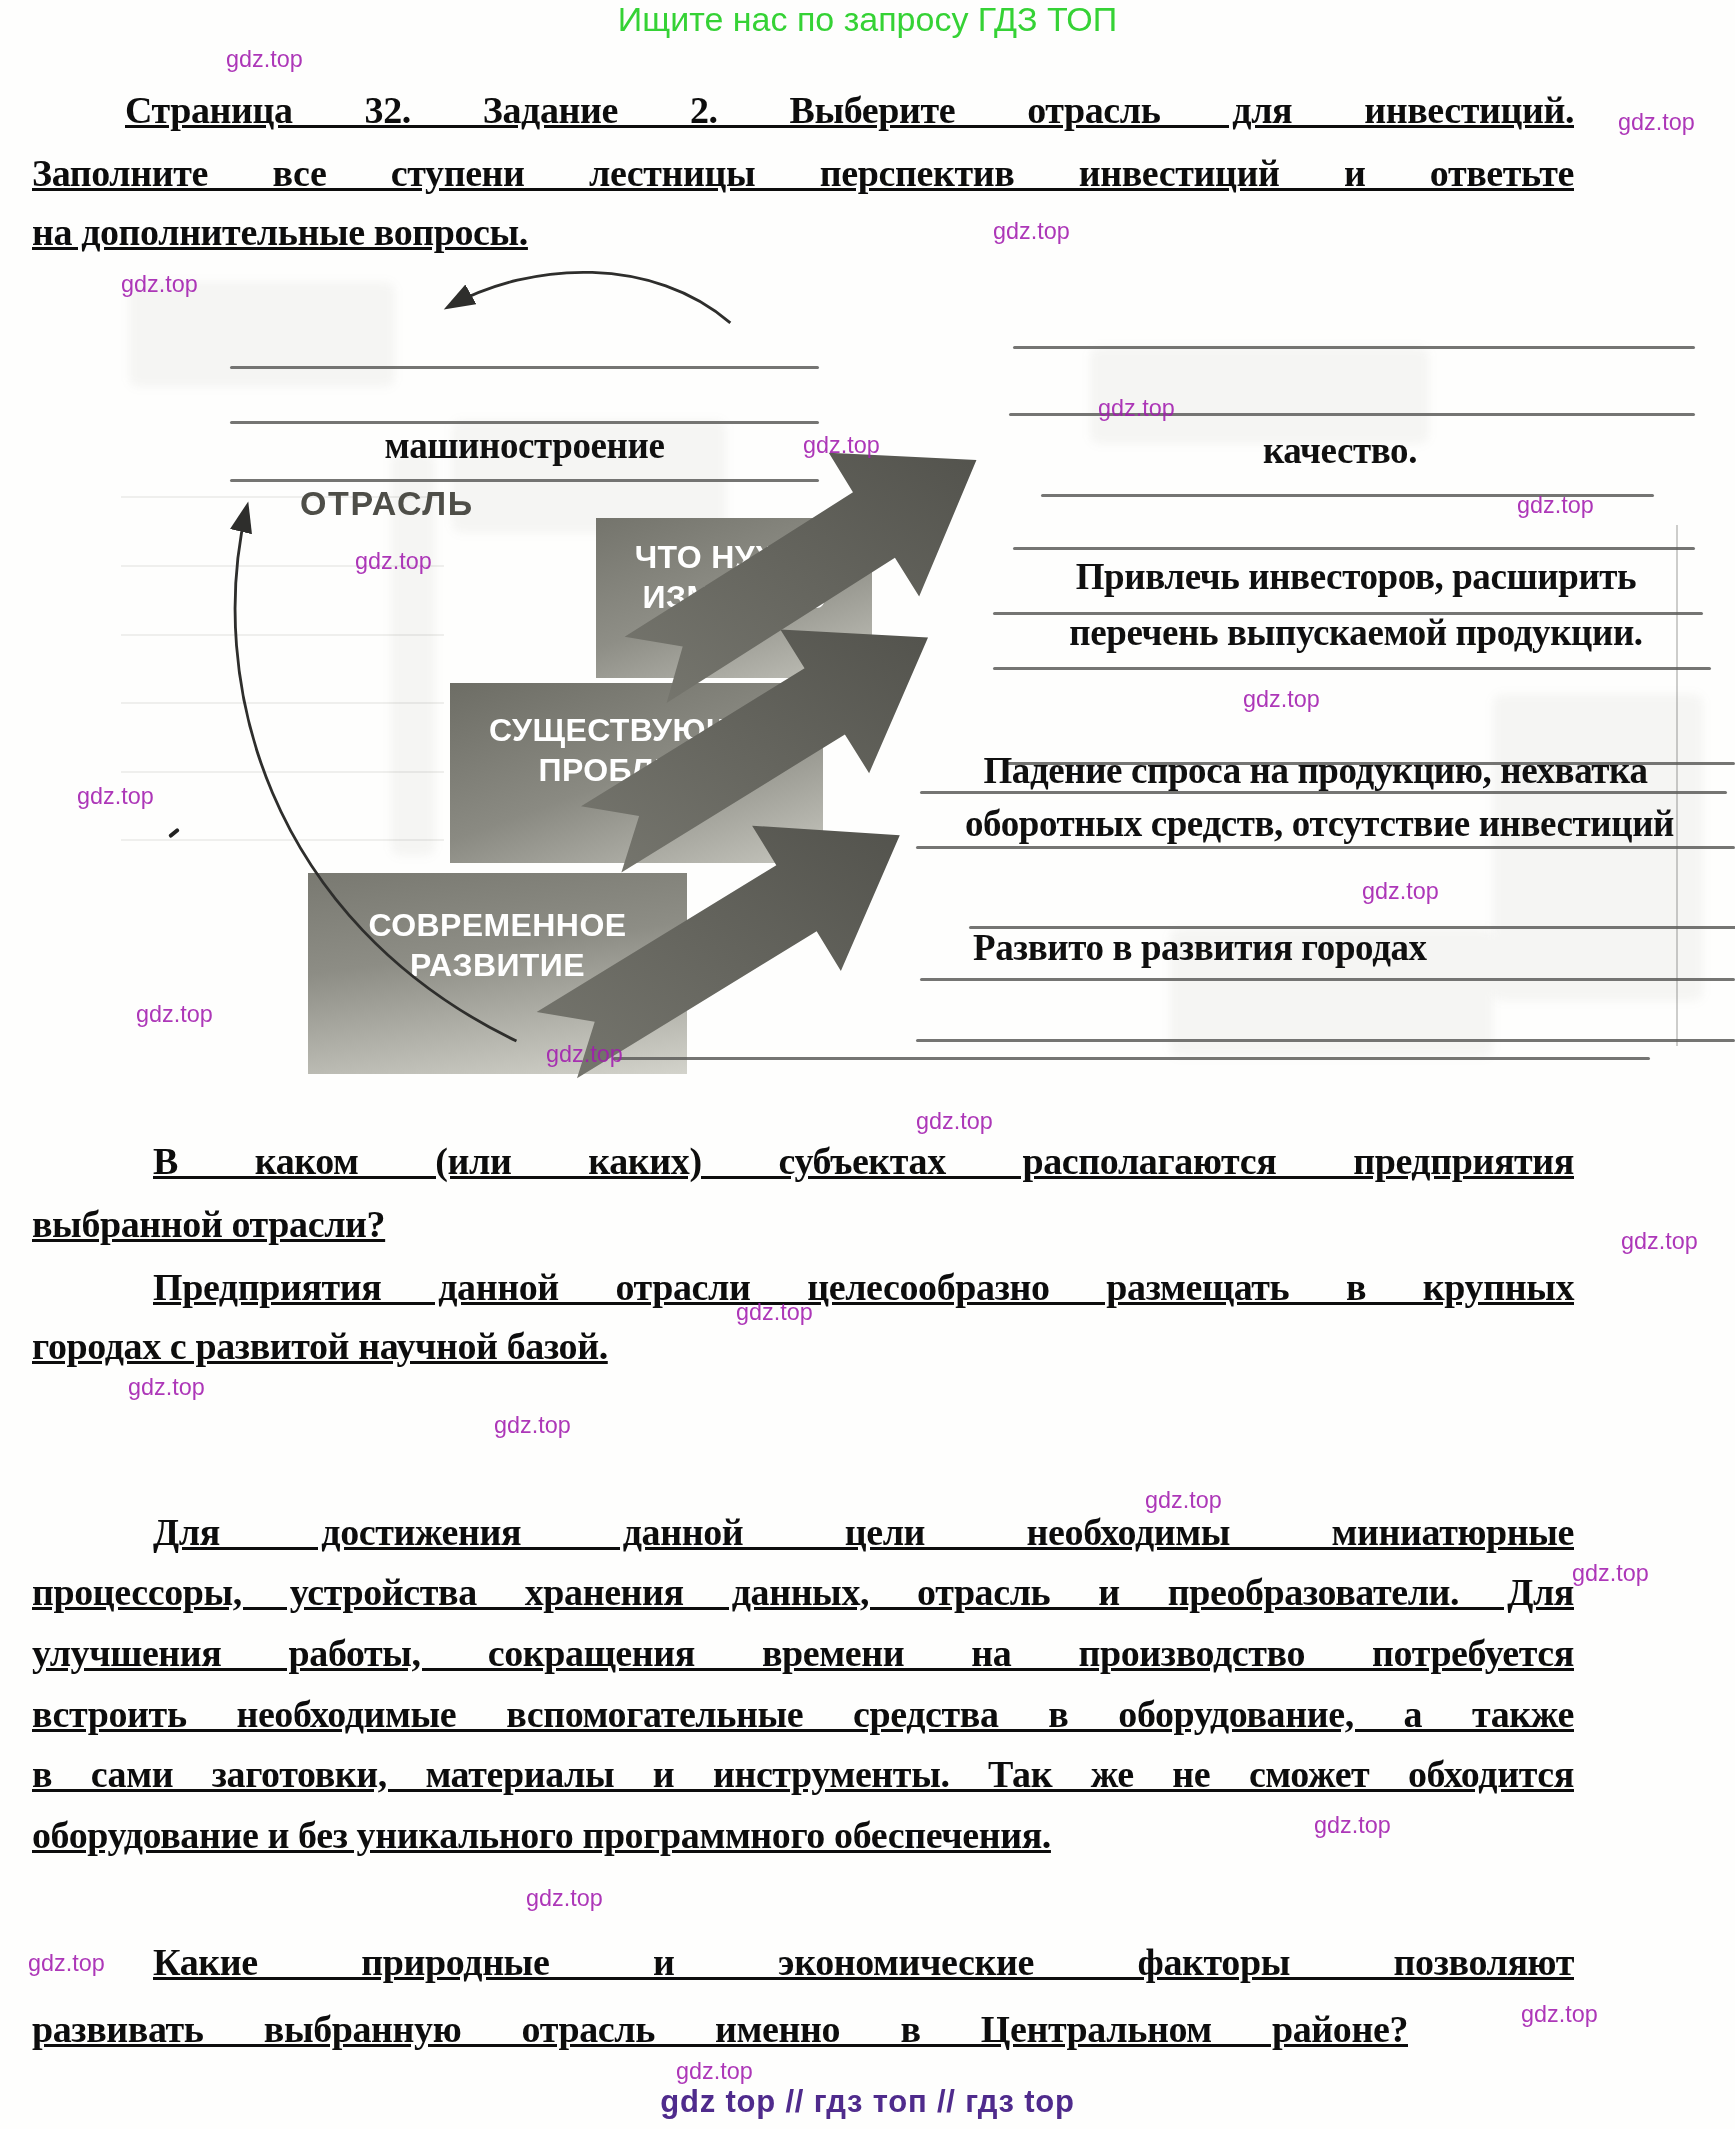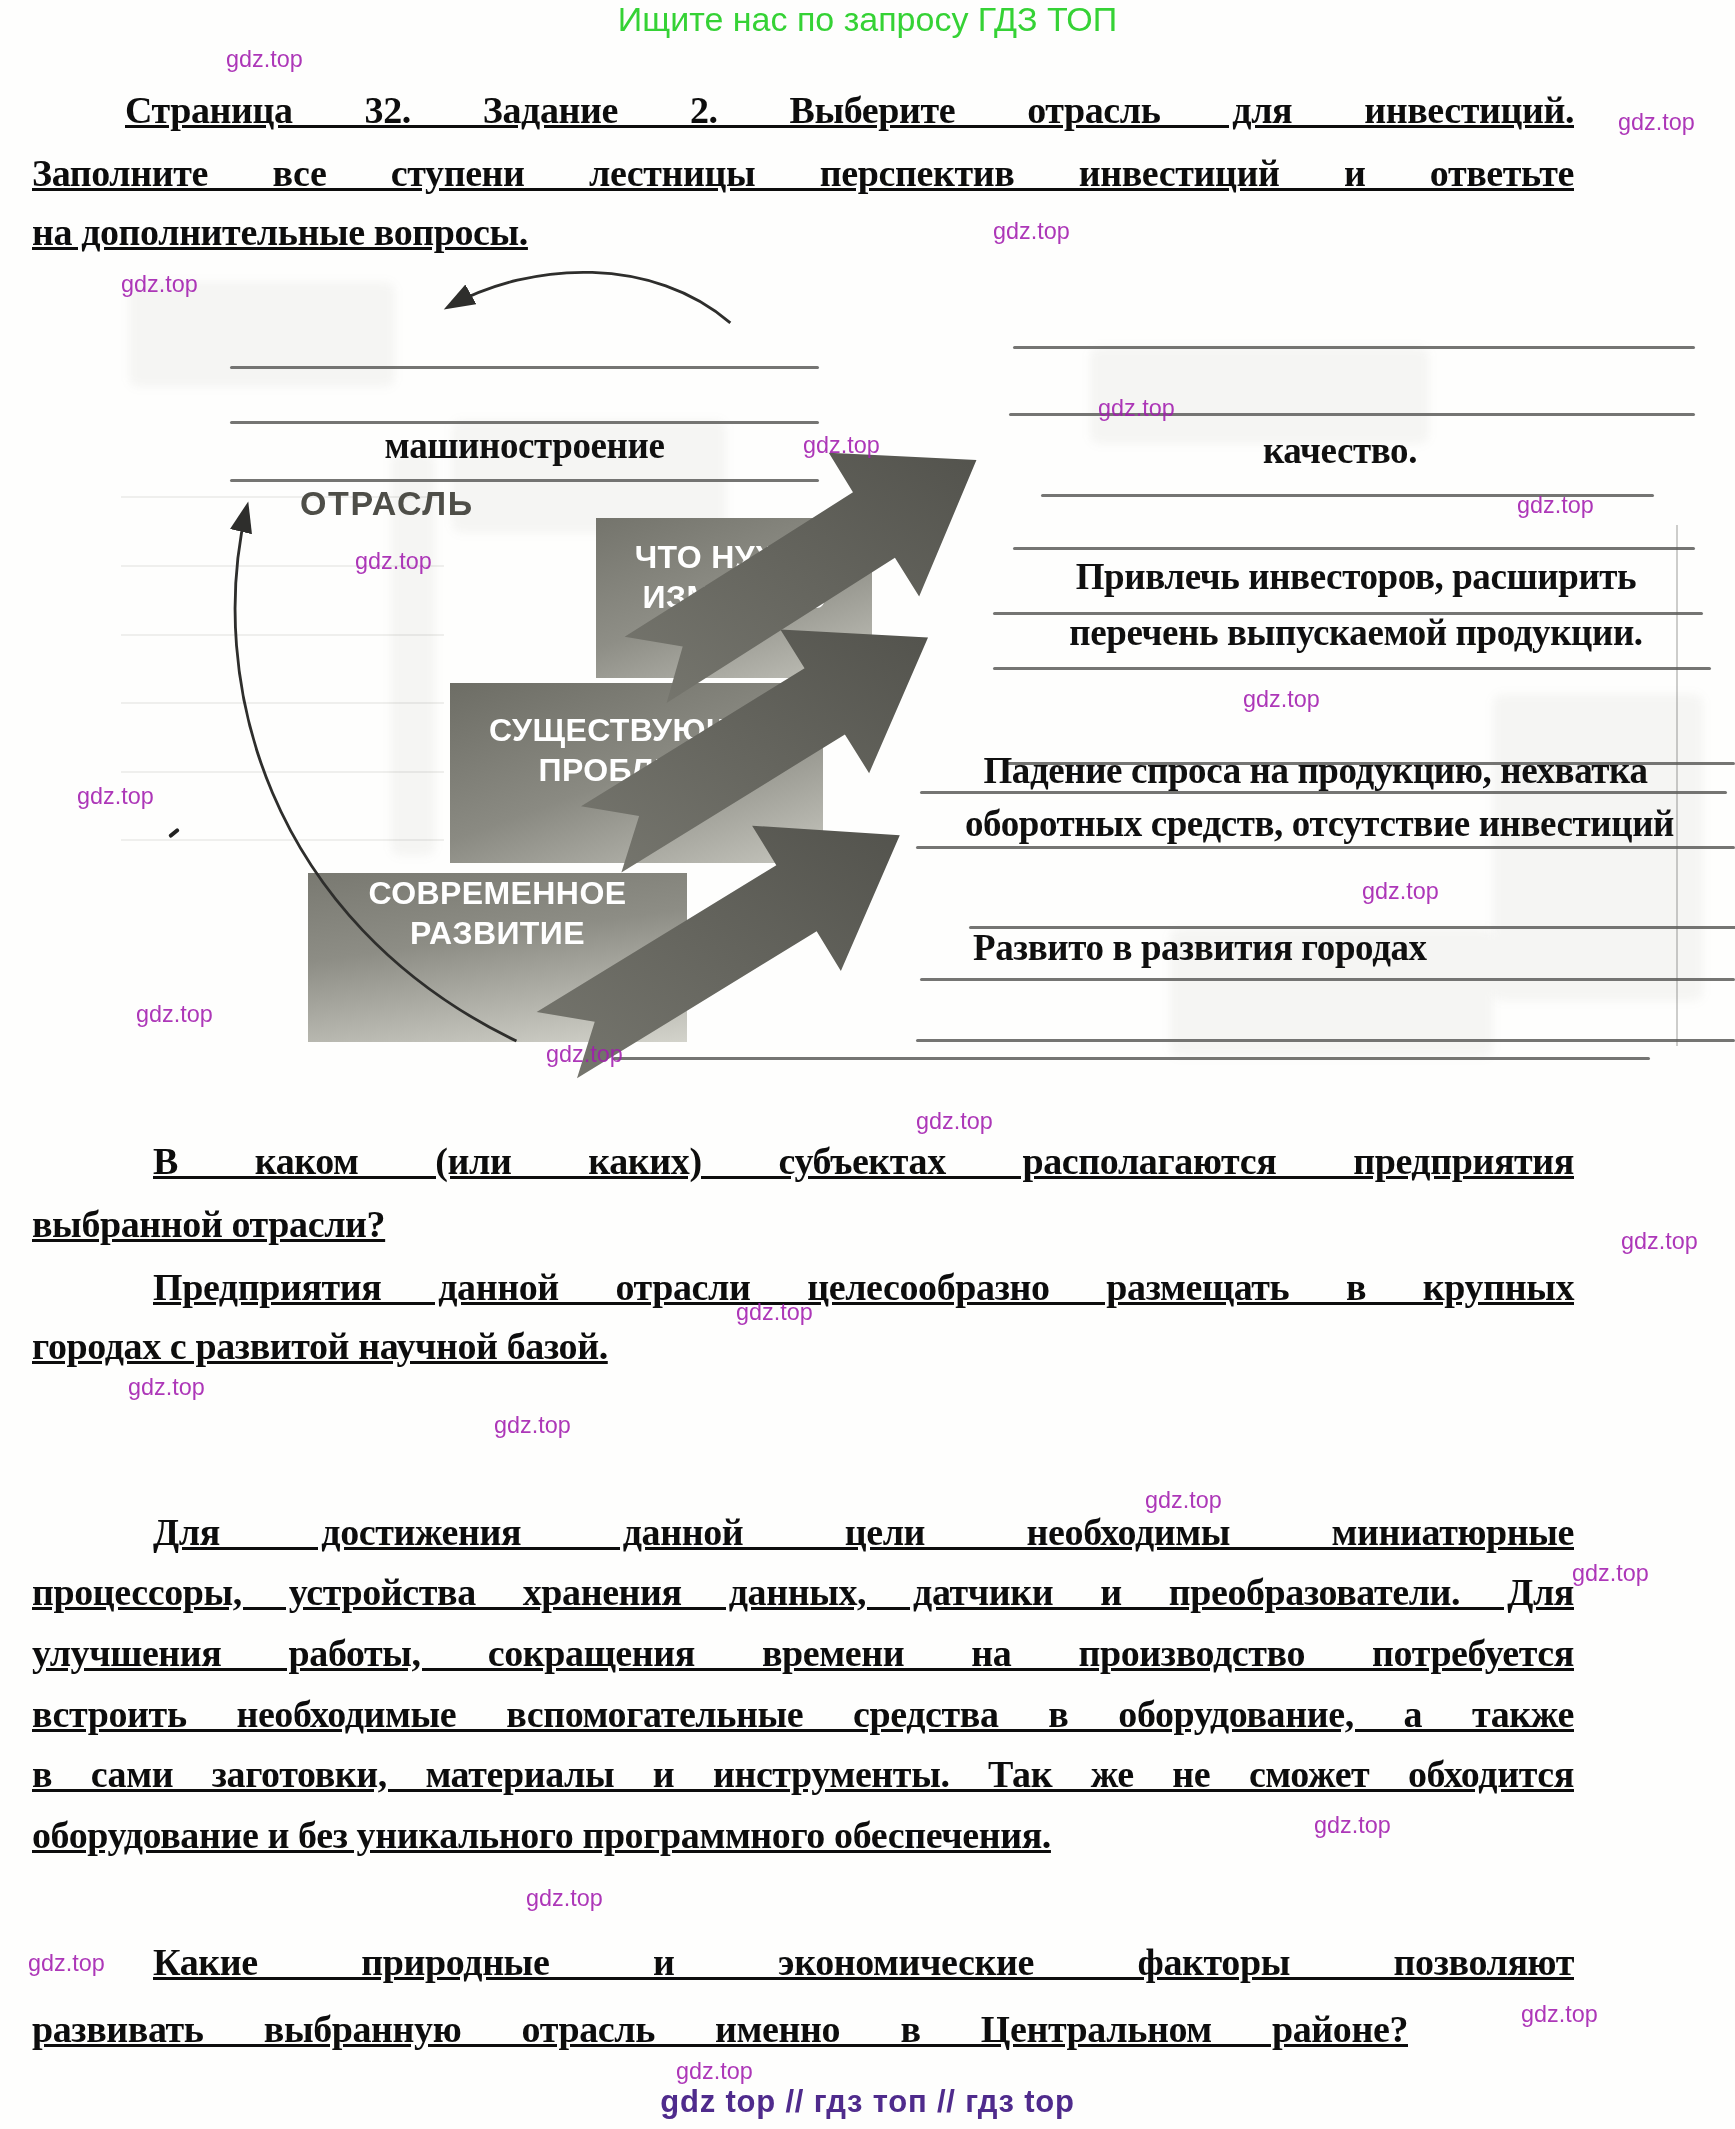--- a/index.html
+++ b/index.html
@@ -24,21 +24,21 @@
   
   .box{position:absolute;display:flex;flex-direction:column;align-items:center;}
   .box-label{font:700 32px/1.25 "Liberation Sans",sans-serif;color:#fff;text-align:center;
       letter-spacing:0.4px;white-space:nowrap;}
   #box-expected{left:716px;top:307px;width:271px;height:181px;padding-top:21px;
       background:linear-gradient(160deg,#66665f 0%,#84847c 45%,#bdbdb5 100%);}
   #box-change{left:596px;top:518px;width:276px;height:141px;padding-top:19.4px;
       background:linear-gradient(160deg,#74746c 0%,#8e8e86 50%,#c3c3bb 100%);}
   #box-problems{left:450px;top:683px;width:373px;height:153px;padding-top:27.4px;
       background:linear-gradient(160deg,#6d6d65 0%,#8a8a82 50%,#c6c6be 100%);}
-  #box-development{left:308px;top:873px;width:379px;height:169px;
+  #box-development{left:308px;top:873px;width:379px;height:169px;padding-top:32px;
       background:linear-gradient(172deg,#79797১ 0%,#8d8d85 40%,#d3d3cb 100%);}
   .axis-label{position:absolute;left:300px;top:486px;font:700 34px/1 "Liberation Sans",sans-serif;
       color:#4e4e48;letter-spacing:1.6px;}
   .dline{position:absolute;height:3.2px;background:#5d5d5a;opacity:.85;border-radius:1.6px;}
   .ghost{position:absolute;pointer-events:none;}
   .speck{position:absolute;left:168px;top:831px;width:12px;height:4px;background:#222;
       transform:rotate(-40deg);border-radius:1.6px;}
   svg.overlay{position:absolute;left:0;top:0;pointer-events:none;}
 </style>
 </head>
@@ -135,21 +135,21 @@
   <div class="hw left" style="left:973px;top:928px;width:565px;">Развито в развития городах</div>
 
   <div class="t just ind" style="left:32px;top:1140px;width:1542px;text-indent:121px;">В каком (или каких) субъектах располагаются предприятия</div>
   <div class="t" style="left:32px;top:1203px;">выбранной отрасли?</div>
 
   <div class="t just" style="left:32px;top:1266px;width:1542px;text-indent:121px;">Предприятия данной отрасли целесообразно размещать в крупных</div>
   <div class="t" style="left:32px;top:1325px;">городах с развитой научной базой.</div>
 
 
   <div class="t just" style="left:32px;top:1511px;width:1542px;text-indent:121px;">Для достижения данной цели необходимы миниатюрные</div>
-  <div class="t just" style="left:32px;top:1571px;width:1542px;">процессоры, устройства хранения данных, датчики и преобразователи. Для</div>
+  <div class="t just" style="left:32px;top:1571px;width:1542px;">процессоры, устройства хранения данных, отрасль и преобразователи. Для</div>
   <div class="t just" style="left:32px;top:1632px;width:1542px;">улучшения работы, сокращения времени на производство потребуется</div>
   <div class="t just" style="left:32px;top:1693px;width:1542px;">встроить необходимые вспомогательные средства в оборудование, а также</div>
   <div class="t just" style="left:32px;top:1753px;width:1542px;">в сами заготовки, материалы и инструменты. Так же не сможет обходится</div>
   <div class="t" style="left:32px;top:1814px;">оборудование и без уникального программного обеспечения.</div>
 
   <div class="t just" style="left:32px;top:1941px;width:1542px;text-indent:121px;">Какие природные и экономические факторы позволяют</div>
   <div class="t just" style="left:32px;top:2008px;width:1376px;">развивать выбранную отрасль именно в Центральном районе?</div>
 
   <div id="watermarks">
       <span class="wm" style="left: 226px; top: 48px;">gdz.top</span>

